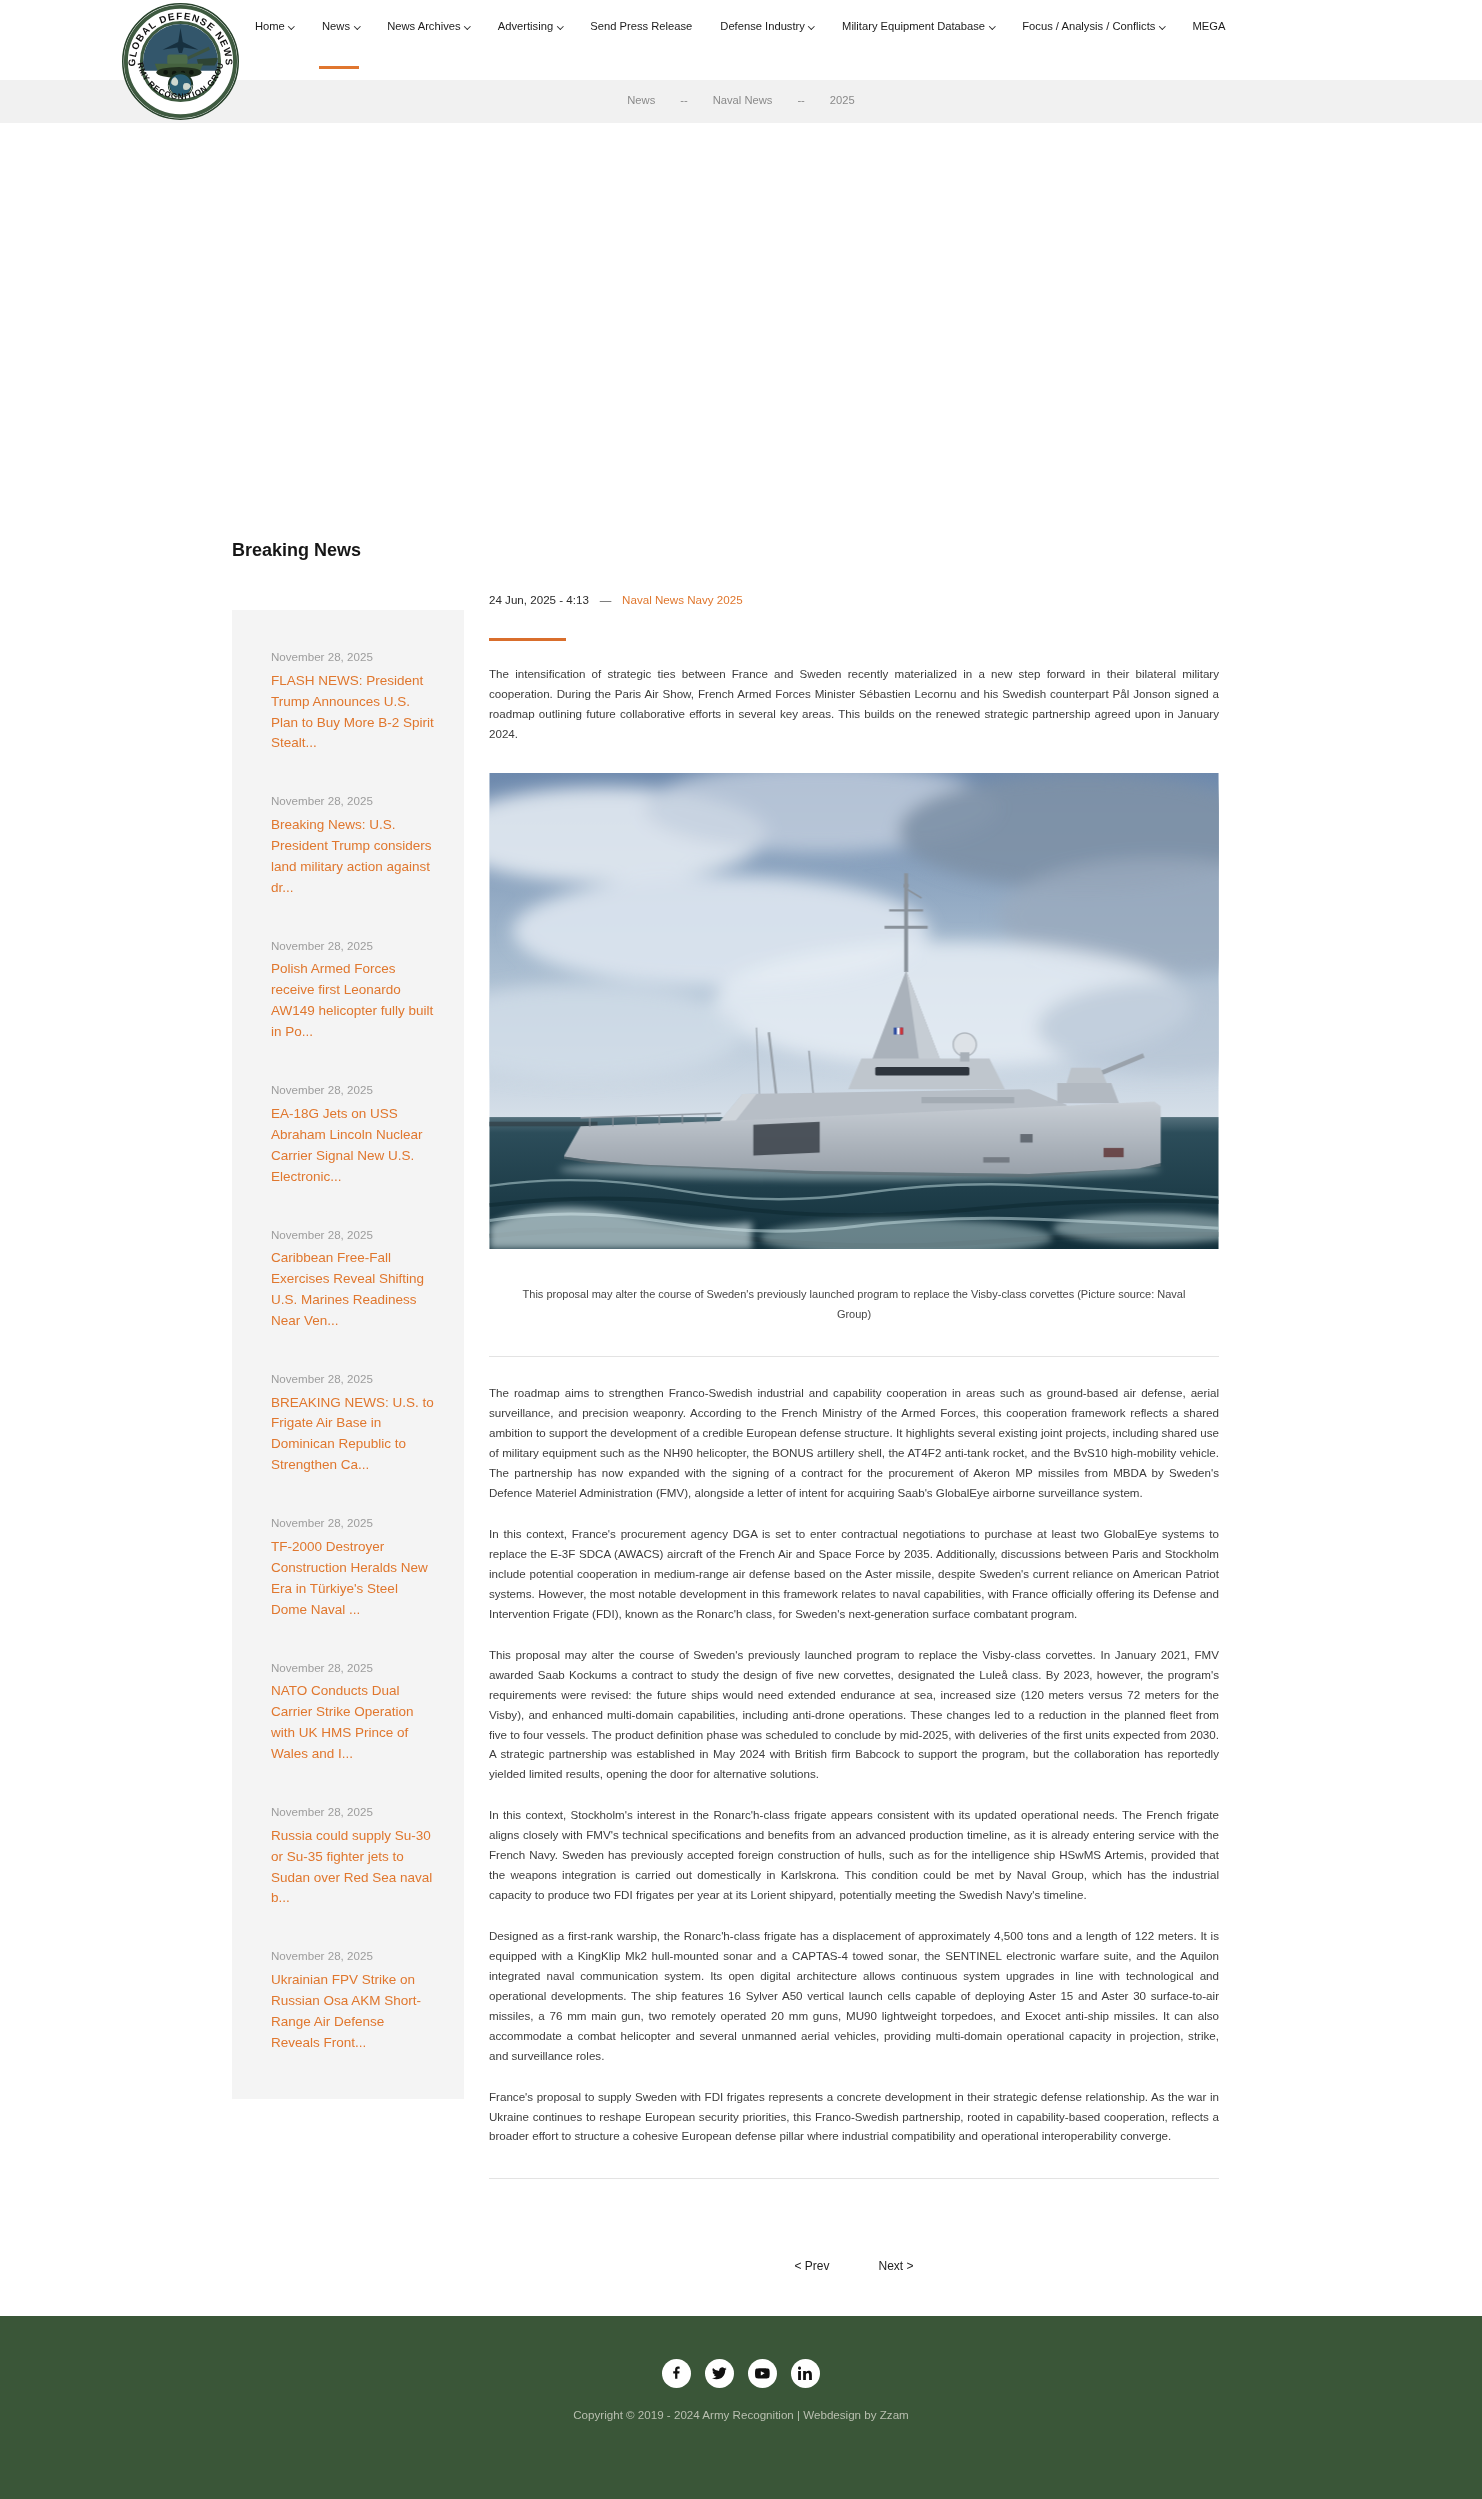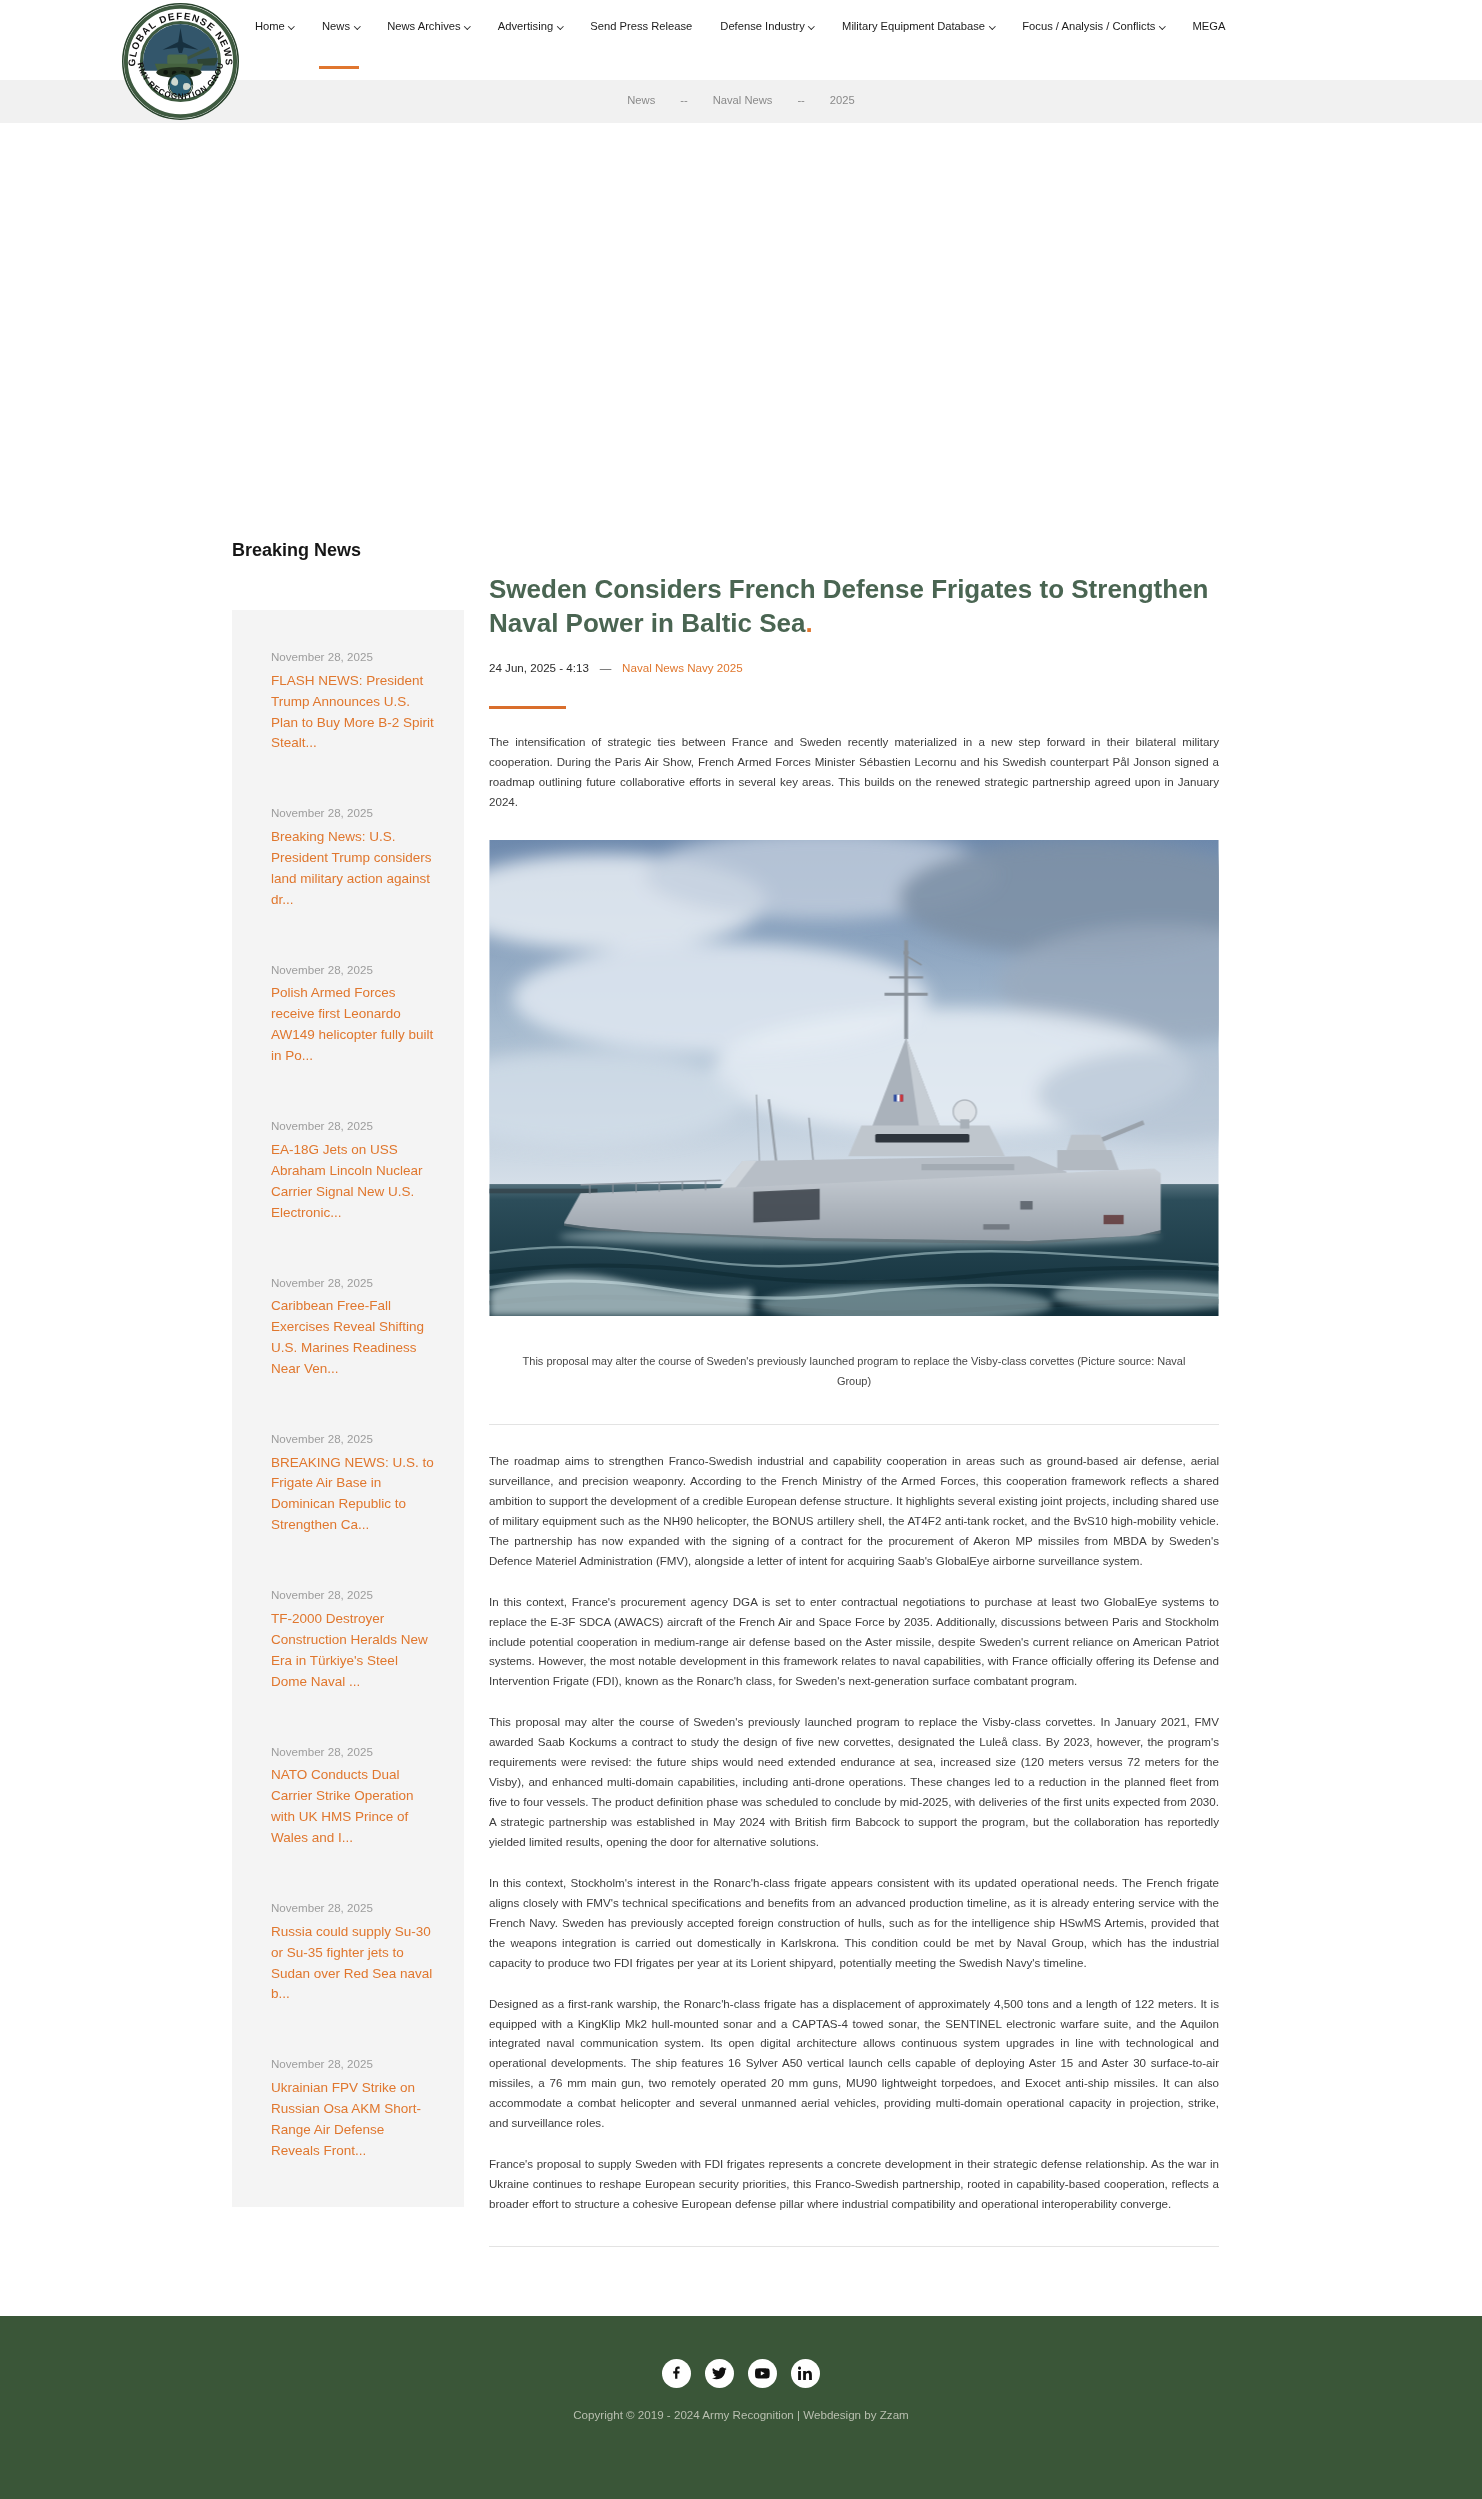--- a/index.html
+++ b/index.html
@@ -22,21 +22,21 @@
   
   .logo { position:absolute; top:3.1px; left:122px; width:117px; height:117px; z-index:10; }
 
   
   .crumb-band { position:absolute; top:77px; left:0; width:1482px; height:46px; background:#f1f1f1; display:flex; align-items:center; justify-content:center; gap:25px; font-size:11.2px; color:#8a8a8a; }
   .crumb-band a { cursor:pointer; }
 
   
   .sidebar { position:absolute; left:232px; top:540px; width:232px; }
   .sidebar h2 { margin:0 0 49px 0; font-size:18px; font-weight:700; color:#161616; }
-  .bn-panel { background:#f4f4f4; padding:40px 29px 45px 39px; display:flex; flex-direction:column; gap:52px; }
+  .bn-panel { background:#f4f4f4; padding:40px 29px 45px 39px; display:flex; flex-direction:column; gap:40px; }
   .bn-date { font-size:11.6px; color:#9d9d9d; margin-bottom:7.7px; }
   .bn-title { font-size:13.5px; line-height:1.55; color:#e0772e; font-weight:500; text-decoration:none; display:block; cursor:pointer; }
 
   
   .article { position:absolute; left:489px; top:573px; width:730px; }
   .article h1 { margin:0; font-size:26px; line-height:1.3; font-weight:600; color:#4a6552; }
   .article h1 .dot { color:#e0762f; }
   .meta { display:flex; align-items:flex-start; gap:10.8px; margin-top:20px; font-size:11.6px; color:#2b2b2b; }
   .meta .sep { color:#555; }
   .meta .category { color:#e0772e; cursor:pointer; }
@@ -169,21 +169,20 @@
       <a class="bn-title">Russia could supply Su-30 or Su-35 fighter jets to Sudan over Red Sea naval b...</a>
     </article>
     <article class="bn-item">
       <div class="bn-date">November 28, 2025</div>
       <a class="bn-title">Ukrainian FPV Strike on Russian Osa AKM Short-Range Air Defense Reveals Front...</a>
     </article>
   </div>
 </aside>
 
 <main class="article">
-  <h1><span>Sweden Considers French Defense Frigates to Strengthen Naval Power in Baltic Sea</span><span class="dot">.</span></h1>
 
   <div class="meta">
     <span>24 Jun, 2025 - 4:13</span>
     <span class="sep">—</span>
     <a class="category">Naval News Navy 2025</a>
   </div>
 
   <div class="accent-rule"></div>
 
   <p>The intensification of strategic ties between France and Sweden recently materialized in a new step forward in their bilateral military cooperation. During the Paris Air Show, French Armed Forces Minister Sébastien Lecornu and his Swedish counterpart Pål Jonson signed a roadmap outlining future collaborative efforts in several key areas. This builds on the renewed strategic partnership agreed upon in January 2024.</p>

